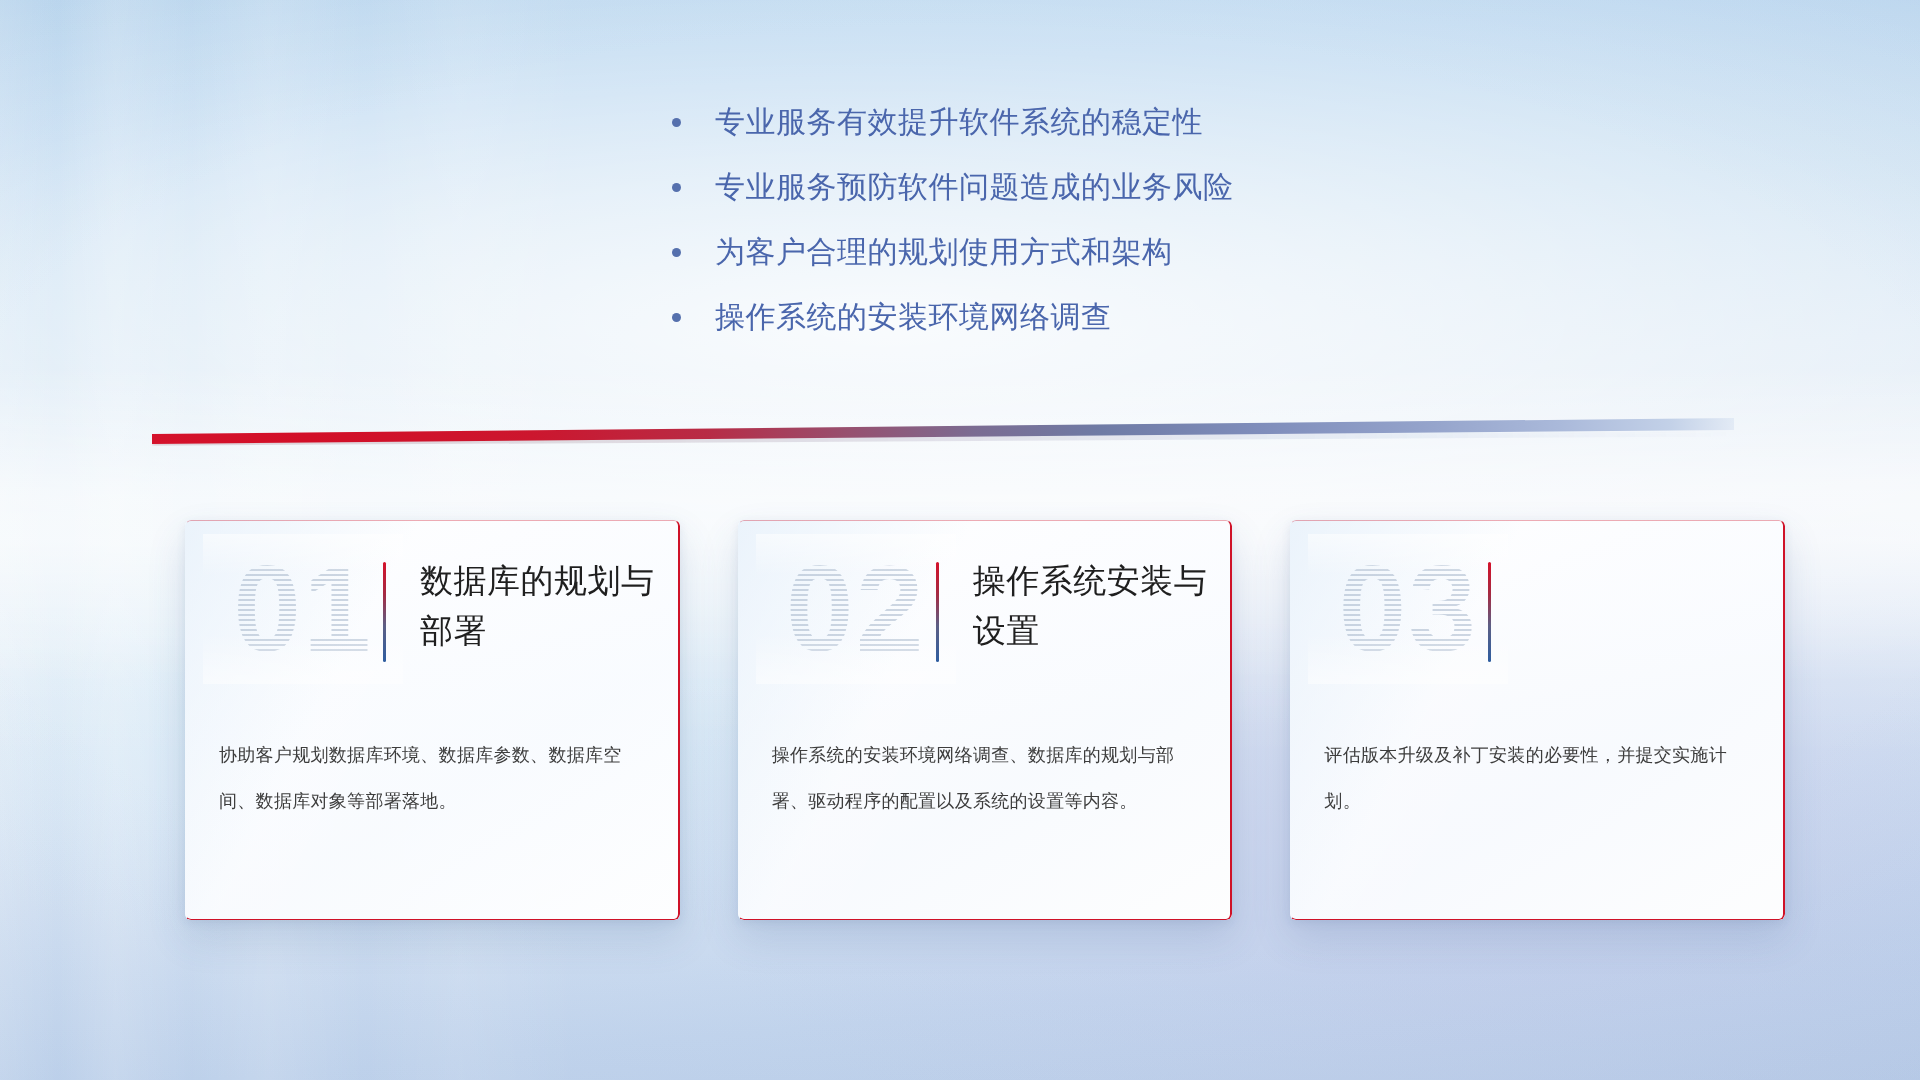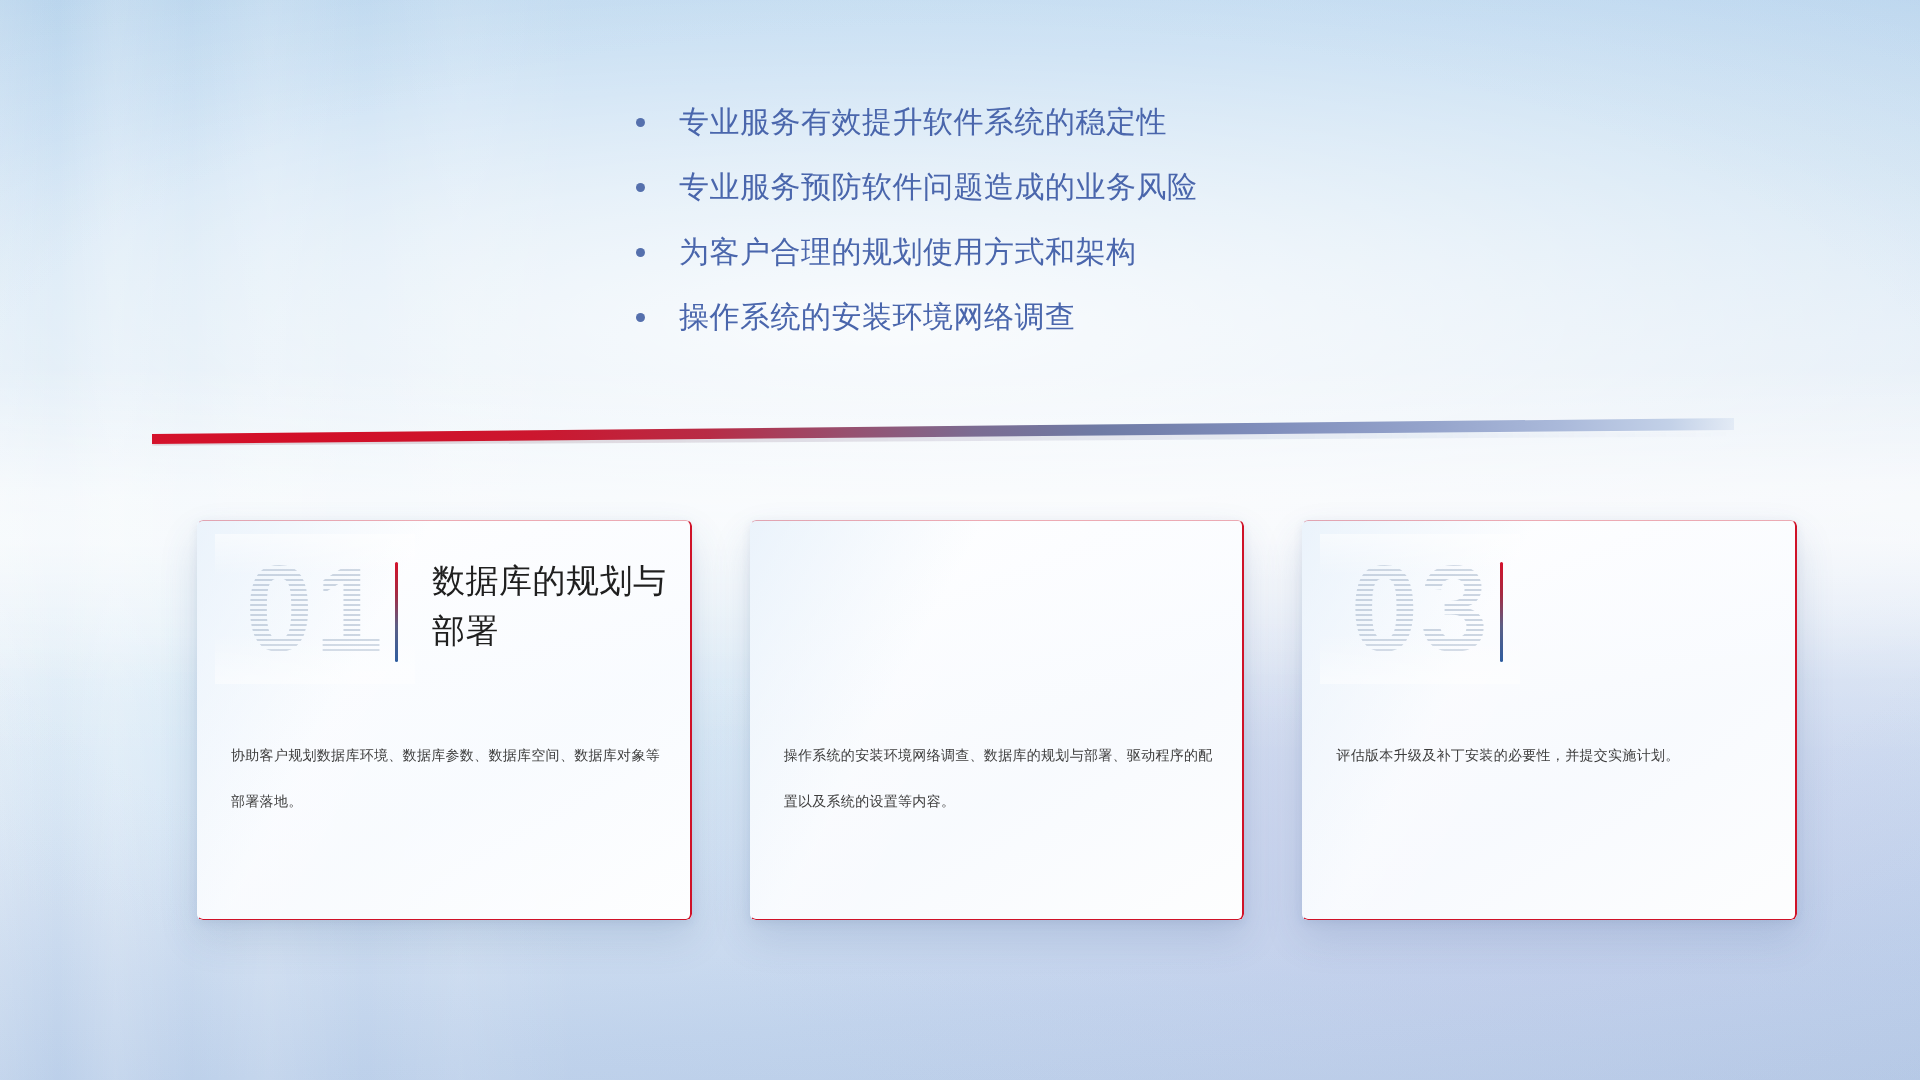--- a/index.html
+++ b/index.html
@@ -98,21 +98,21 @@
     background:
       radial-gradient(110% 90% at 50% 46%,
         rgba(110,150,200,0.00) 48%,
         rgba(110,150,200,0.10) 76%,
         rgba(96,136,190,0.22) 100%);
   }
 
   
   .bullets {
     position: absolute;
-    left: 636px;
+    left: 672px;
     top: 100px;
     width: 760px;
   }
   .bullet-row {
     display: flex;
     align-items: flex-start;
     height: 65px;
   }
   .bullet-dot {
     flex: 0 0 auto;
@@ -169,21 +169,21 @@
         rgba(90,120,180,0.10) 75%,
         rgba(120,150,200,0.0) 100%);
     -webkit-clip-path: polygon(0% 55%, 100% 0%, 100% 34%, 0% 92%);
     clip-path: polygon(0% 55%, 100% 0%, 100% 34%, 0% 92%);
     filter: blur(2px);
   }
 
   
   .cards {
     position: absolute;
-    left: 197px;
+    left: 185px;
     top: 520px;
     width: 1600px;
     display: flex;
     gap: 58px;
   }
   .card {
     position: relative;
     width: 495px;
     height: 400px;
     border-radius: 6px;
@@ -280,21 +280,21 @@
     font-weight: 500;
     color: #1f1f1f;
     letter-spacing: 0.5px;
   }
 
   .card-body {
     position: absolute;
     left: 34px;
     right: 30px;
     top: 212px;
-    font-size: 14px;
+    font-size: 18px;
     line-height: 46px;
     color: #3d3d3d;
     letter-spacing: 0.3px;
   }
 </style>
 </head>
 <body>
 
 <div id="slide">
 
@@ -339,20 +339,26 @@
         <div class="card-num-fade"></div>
         <div class="card-rule"></div>
         <div class="card-title">数据库的规划与部署</div>
       </div>
       <div class="card-body">协助客户规划数据库环境、数据库参数、数据库空间、数据库对象等部署落地。</div>
       <div class="card-accent"></div>
     </div>
 
     <div class="card">
       <div class="card-sheen"></div>
+      <div class="card-head">
+        <div class="card-num">02</div>
+        <div class="card-num-fade"></div>
+        <div class="card-rule"></div>
+        <div class="card-title">操作系统安装与设置</div>
+      </div>
       <div class="card-body">操作系统的安装环境网络调查、数据库的规划与部署、驱动程序的配置以及系统的设置等内容。</div>
       <div class="card-accent"></div>
     </div>
 
     <div class="card">
       <div class="card-sheen"></div>
       <div class="card-head">
         <div class="card-num">03</div>
         <div class="card-num-fade"></div>
         <div class="card-rule"></div>

